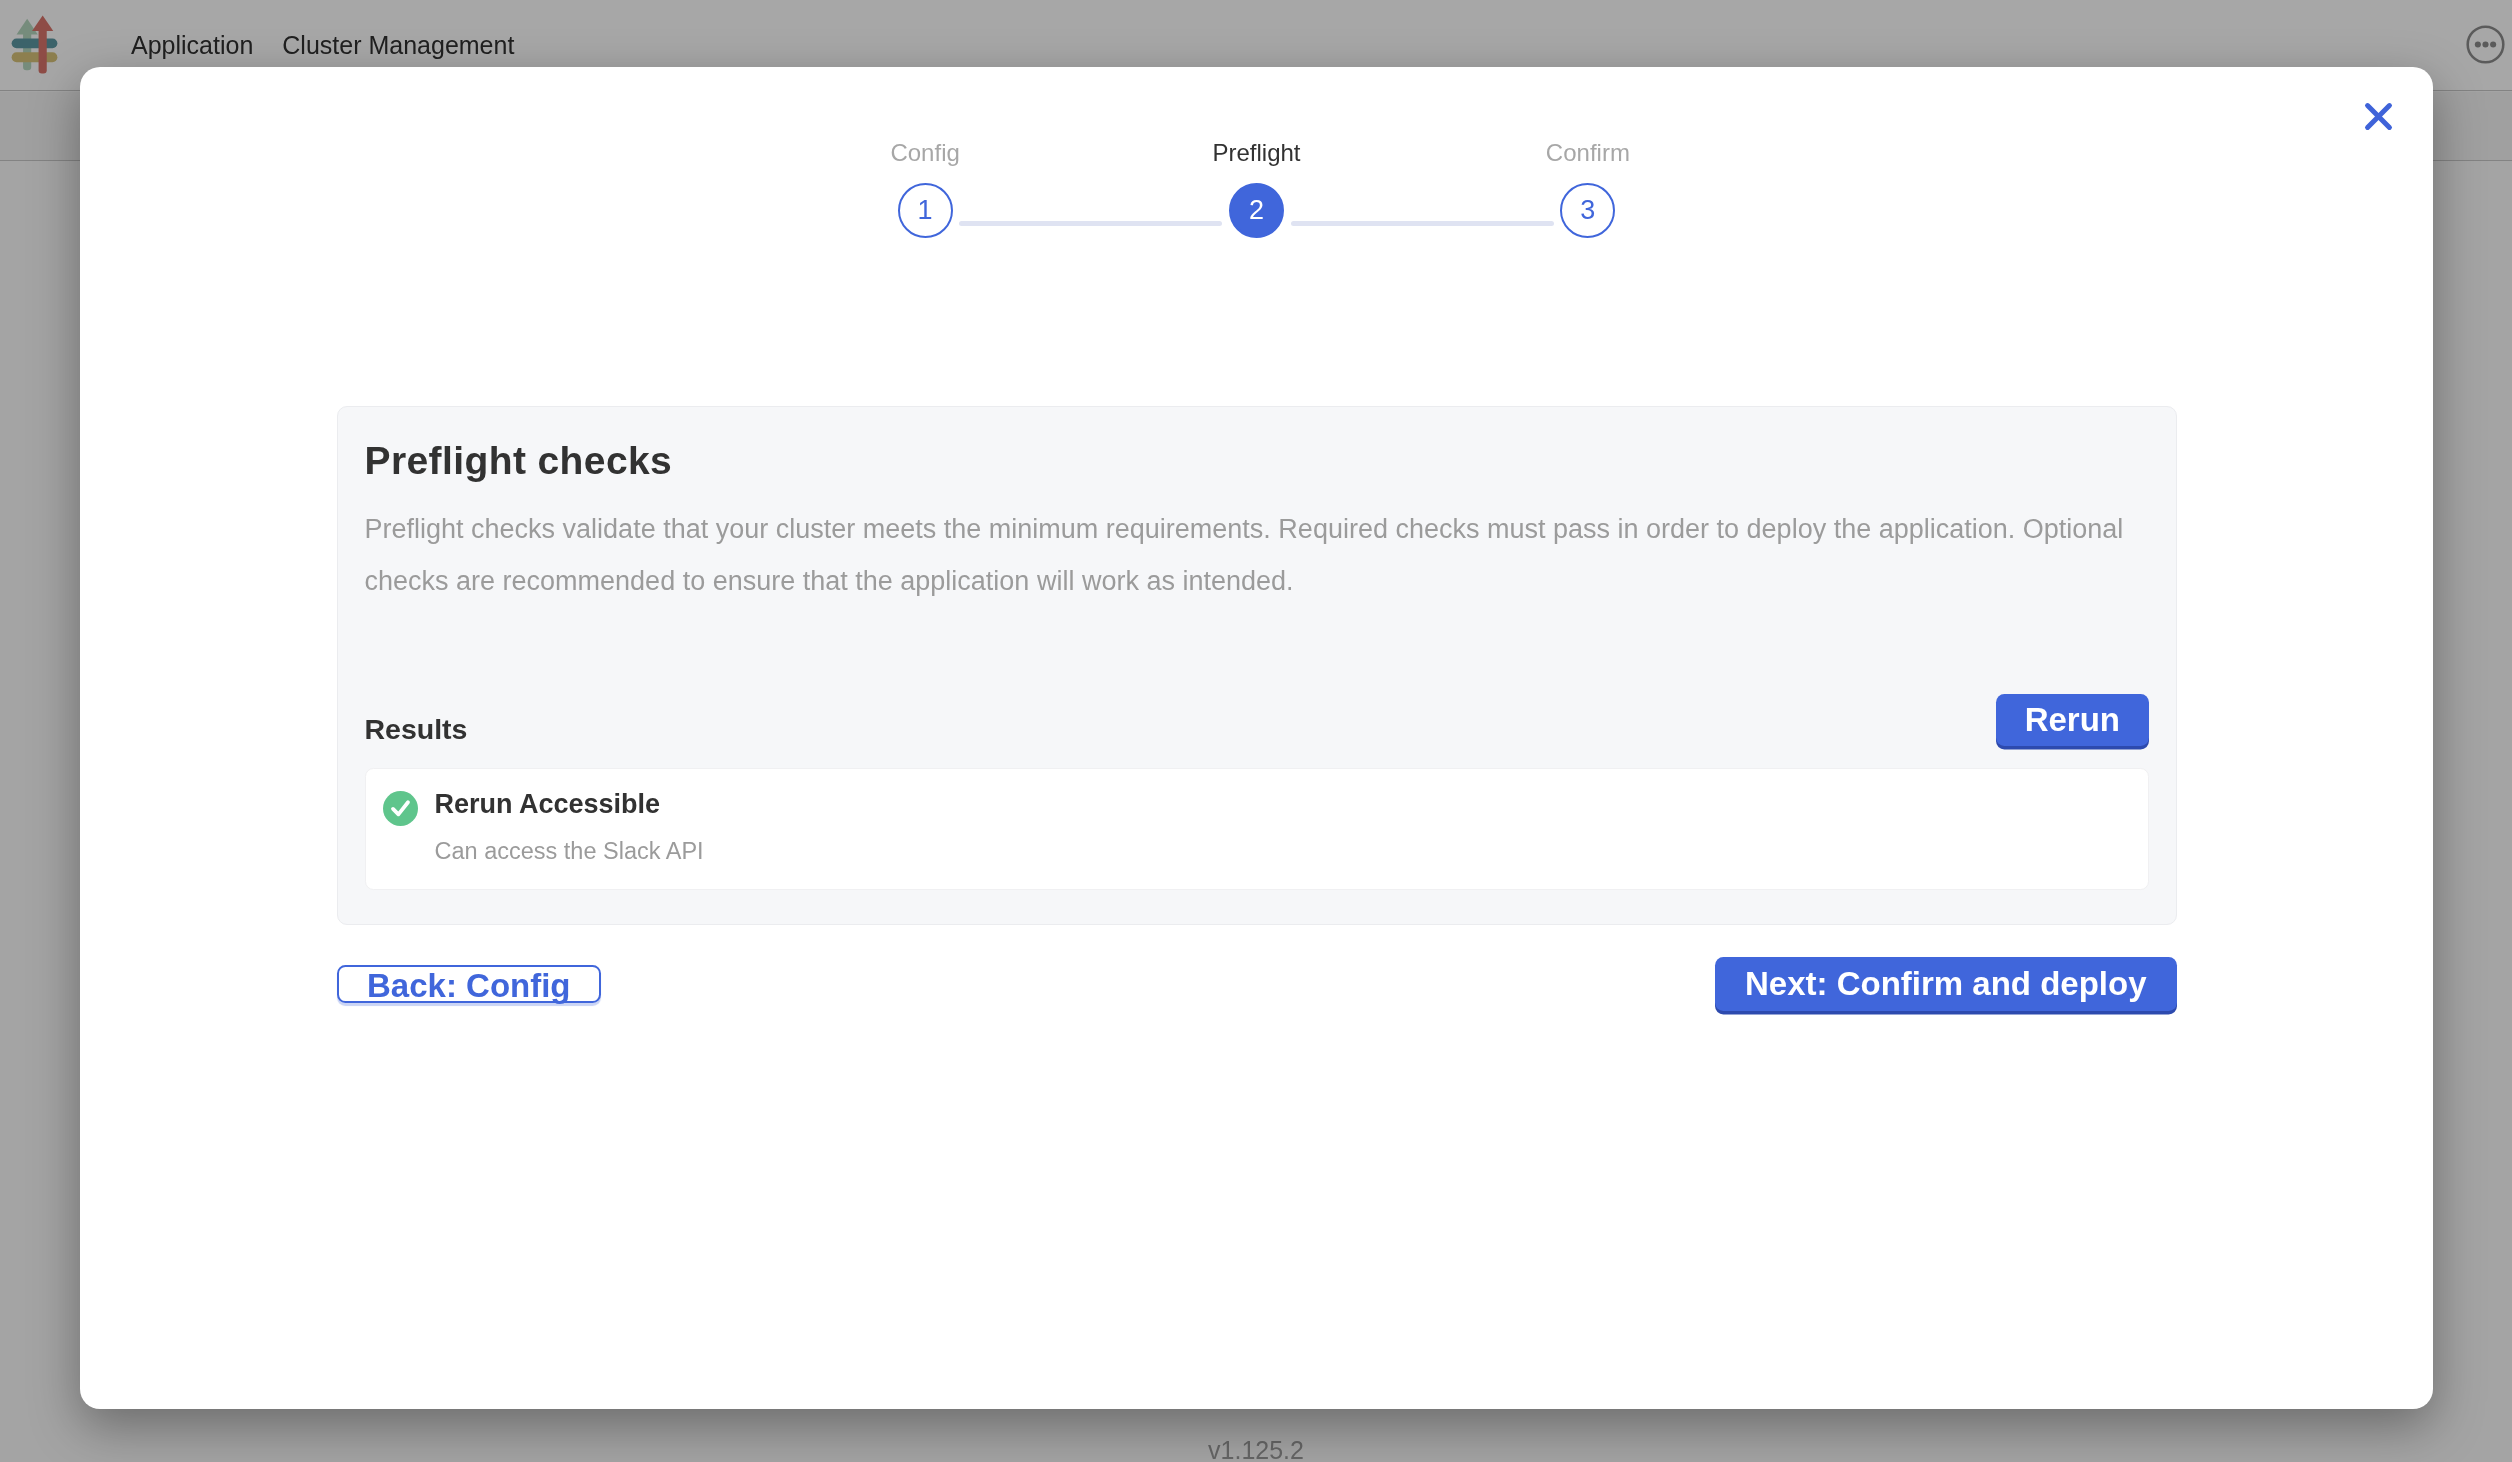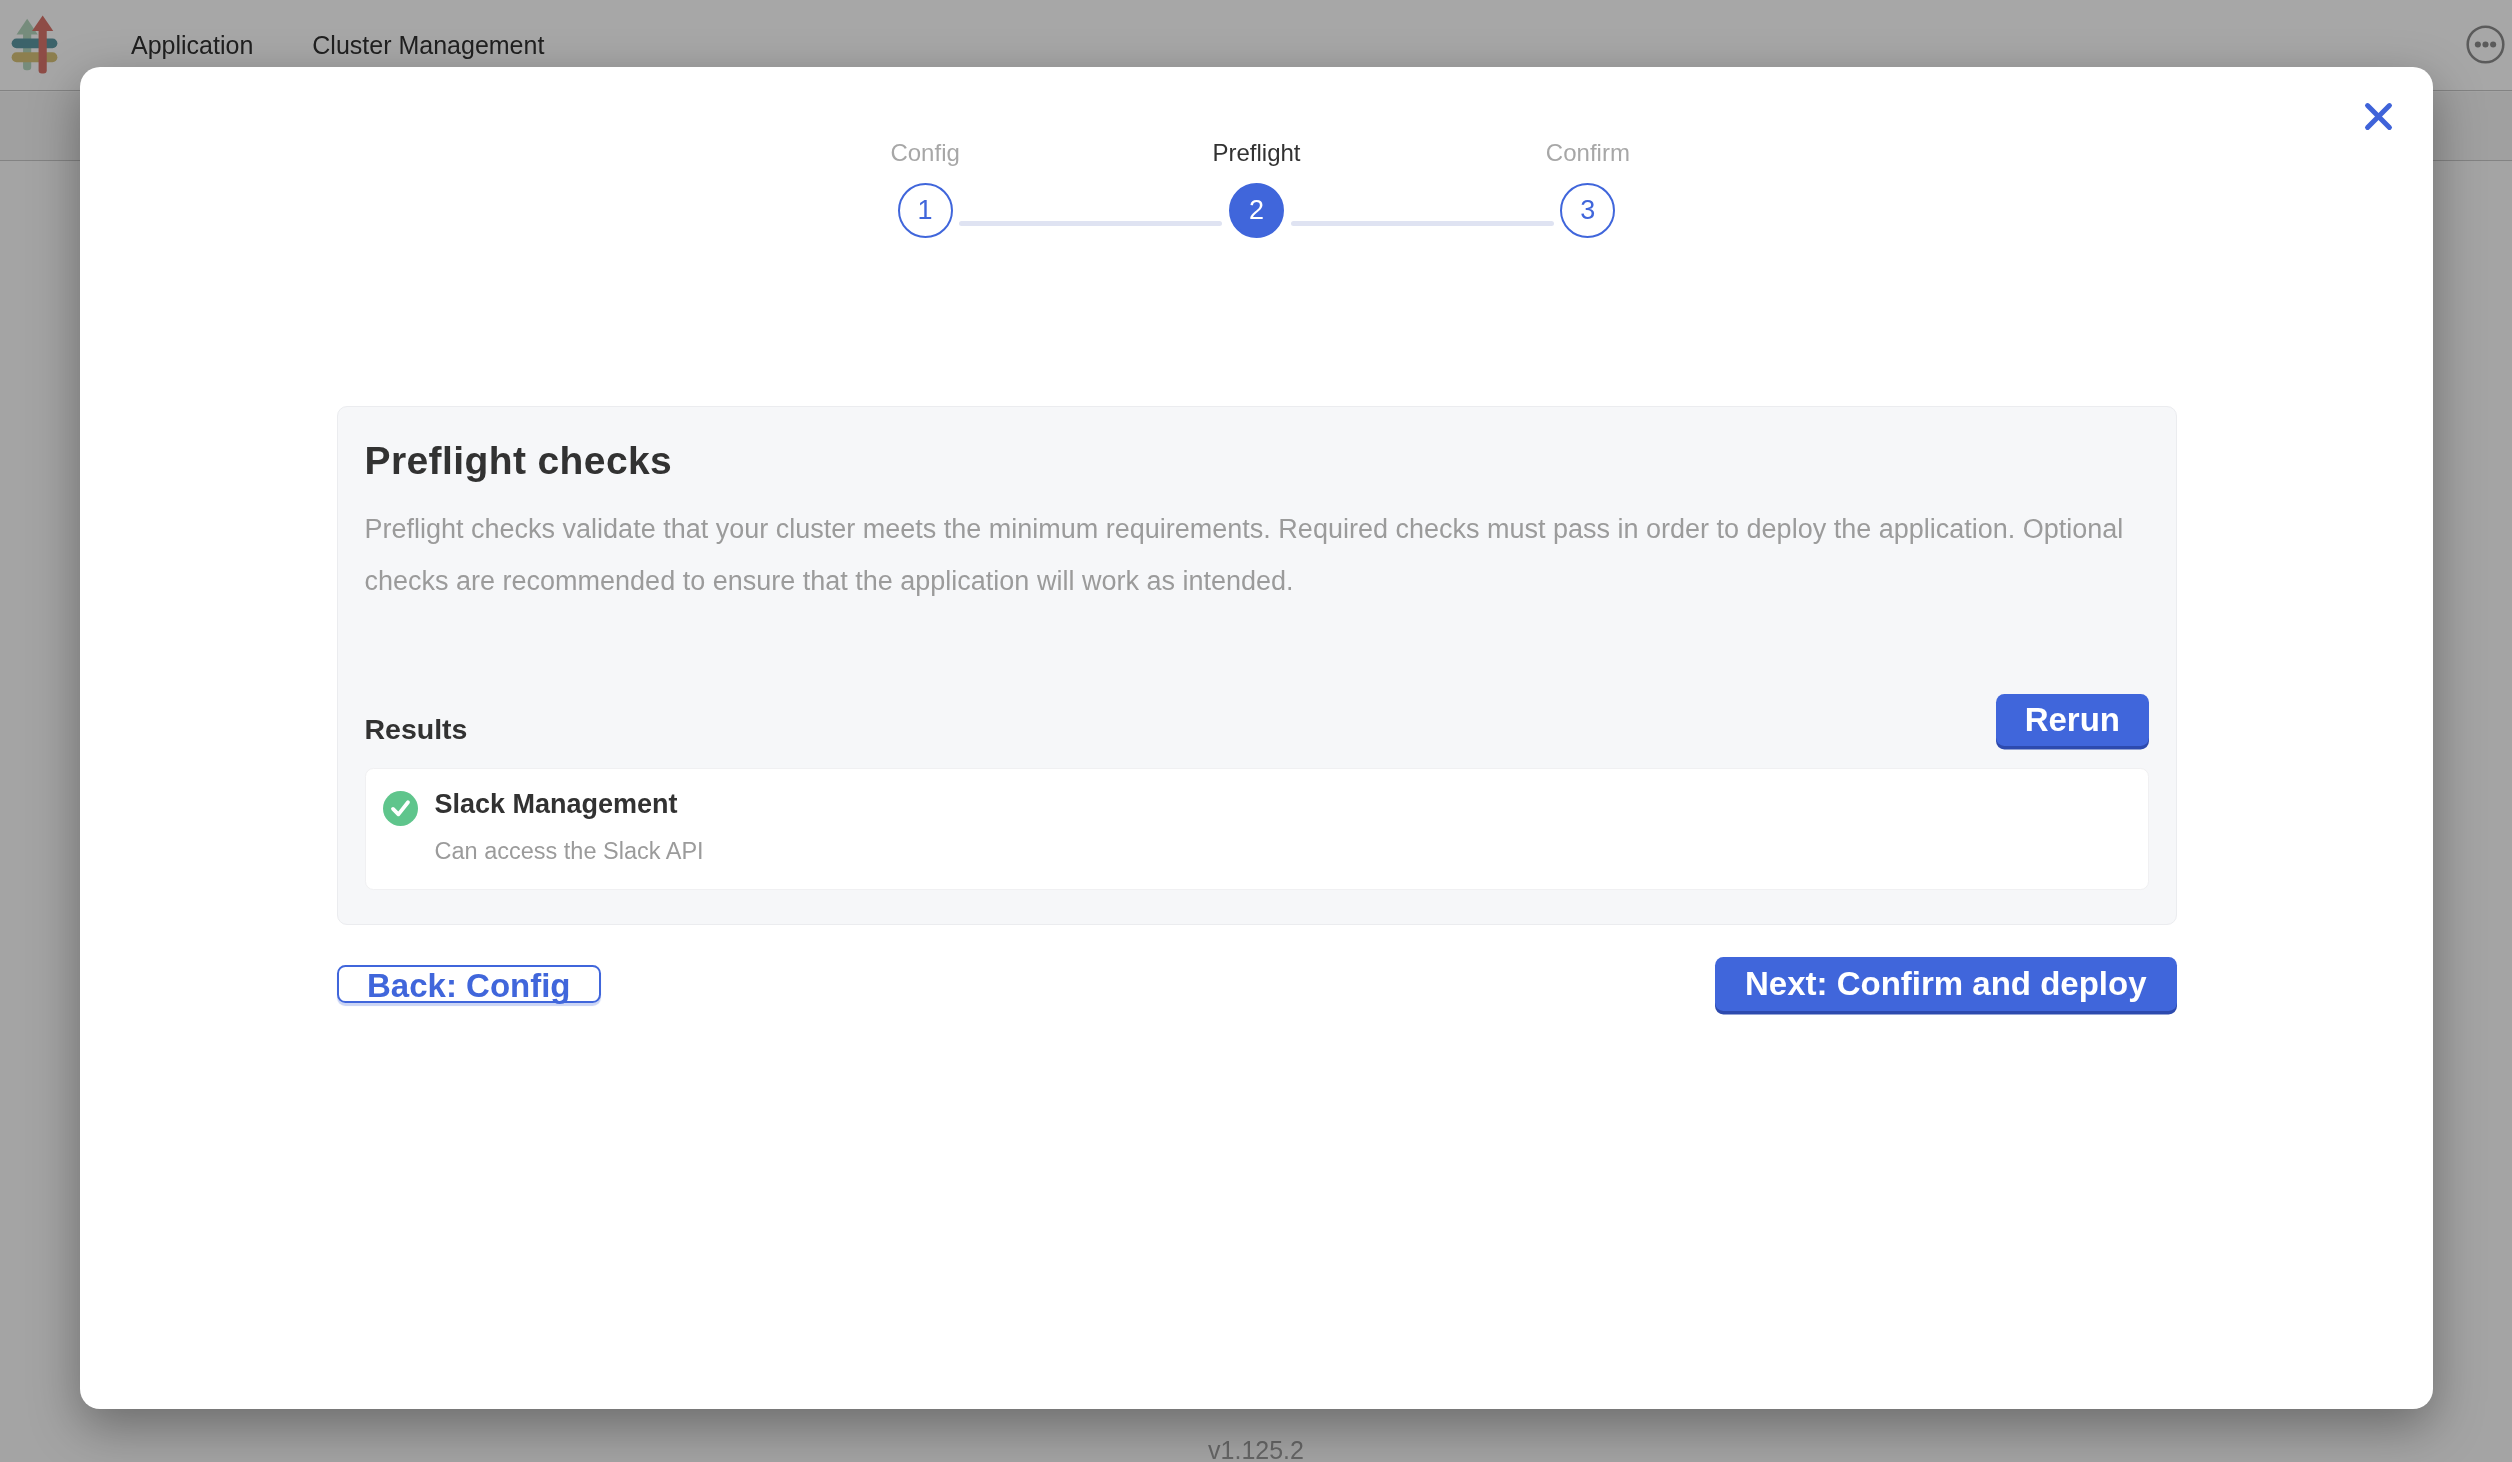--- a/index.html
+++ b/index.html
@@ -12,21 +12,21 @@
   .stage { position: relative; width: 2512px; height: 1462px; }
 
   
   .page { position: absolute; inset: 0; background: #fbfbfb; }
   .navbar {
     position: absolute; top: 0; left: 0; right: 0; height: 91px;
     background: #ffffff; border-bottom: 1.7px solid #c9c9c9;
     display: flex; align-items: center;
   }
   .logo { margin-left: 10px; width: 49px; height: 62px; flex: 0 0 auto; }
-  .nav-tabs { display: flex; align-items: center; margin-left: 72px; gap: 59px; }
+  .nav-tabs { display: flex; align-items: center; margin-left: 72px; gap: 29px; }
   .nav-tab { font-size: 25px; color: #323232; cursor: pointer; white-space: nowrap; }
   .nav-menu { position: absolute; right: 6.7px; top: 25px; width: 39px; height: 39px; cursor: pointer; }
   .subnav {
     position: absolute; top: 92px; left: 0; right: 0; height: 69px;
     background: #f4f4f4; border-bottom: 1.7px solid #c9c9c9;
   }
   .page-content { position: absolute; top: 163px; left: 0; right: 0; bottom: 0; background: #fafafa; }
   .footer-version {
     position: absolute; top: 1436px; left: 0; right: 0;
     text-align: center; font-size: 25px; color: #9b9b9b;
@@ -181,21 +181,21 @@
           <div class="results-title">Results</div>
           <button class="btn btn-primary btn-rerun">Rerun</button>
         </div>
 
         <div class="result-card">
           <svg class="check-circle" viewBox="0 0 42 42">
             <circle cx="21" cy="21" r="21" fill="#5fc58c"></circle>
             <polyline points="12,21.5 18.5,28 30,13.5" fill="none" stroke="#ffffff" stroke-width="4.5" stroke-linecap="round" stroke-linejoin="round"></polyline>
           </svg>
           <div>
-            <div class="check-name">Slack Management</div>
+            <div class="check-name">Rerun Accessible</div>
             <div class="check-msg">Can access the Slack API</div>
           </div>
         </div>
       </div>
 
       <div class="actions">
         <button class="btn btn-back">Back: Config</button>
         <button class="btn btn-primary btn-next">Next: Confirm and deploy</button>
       </div>
 

